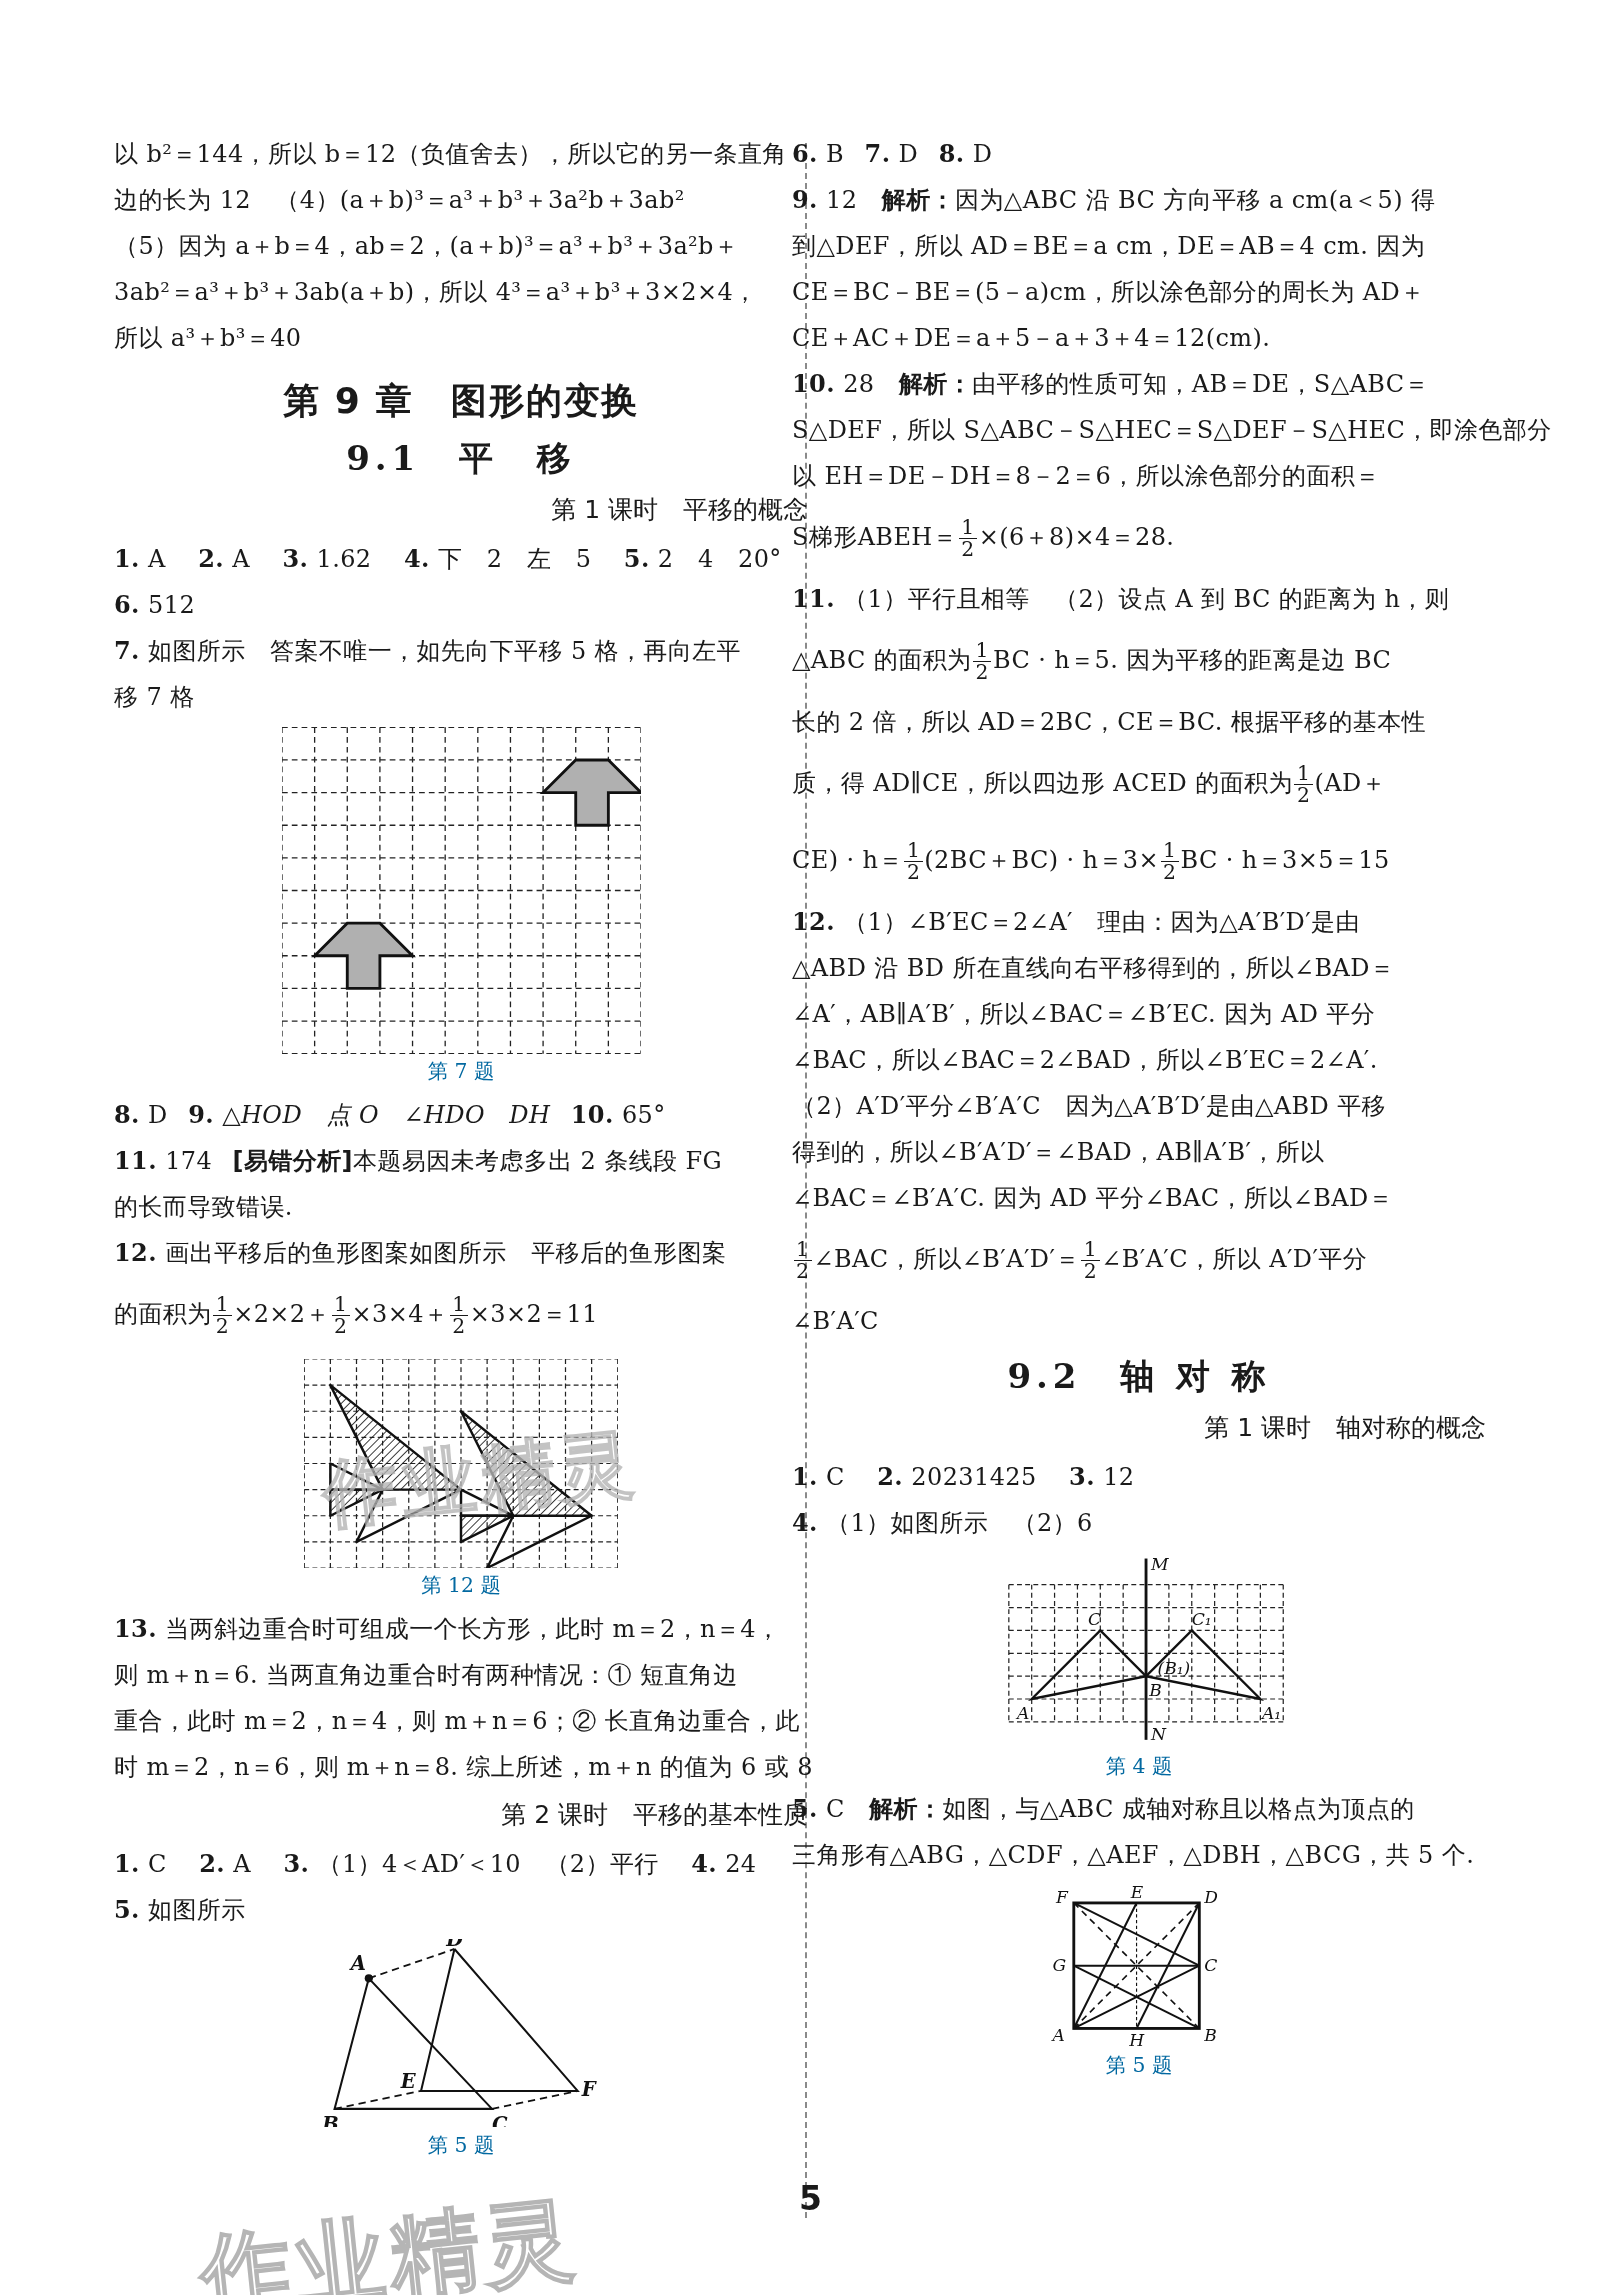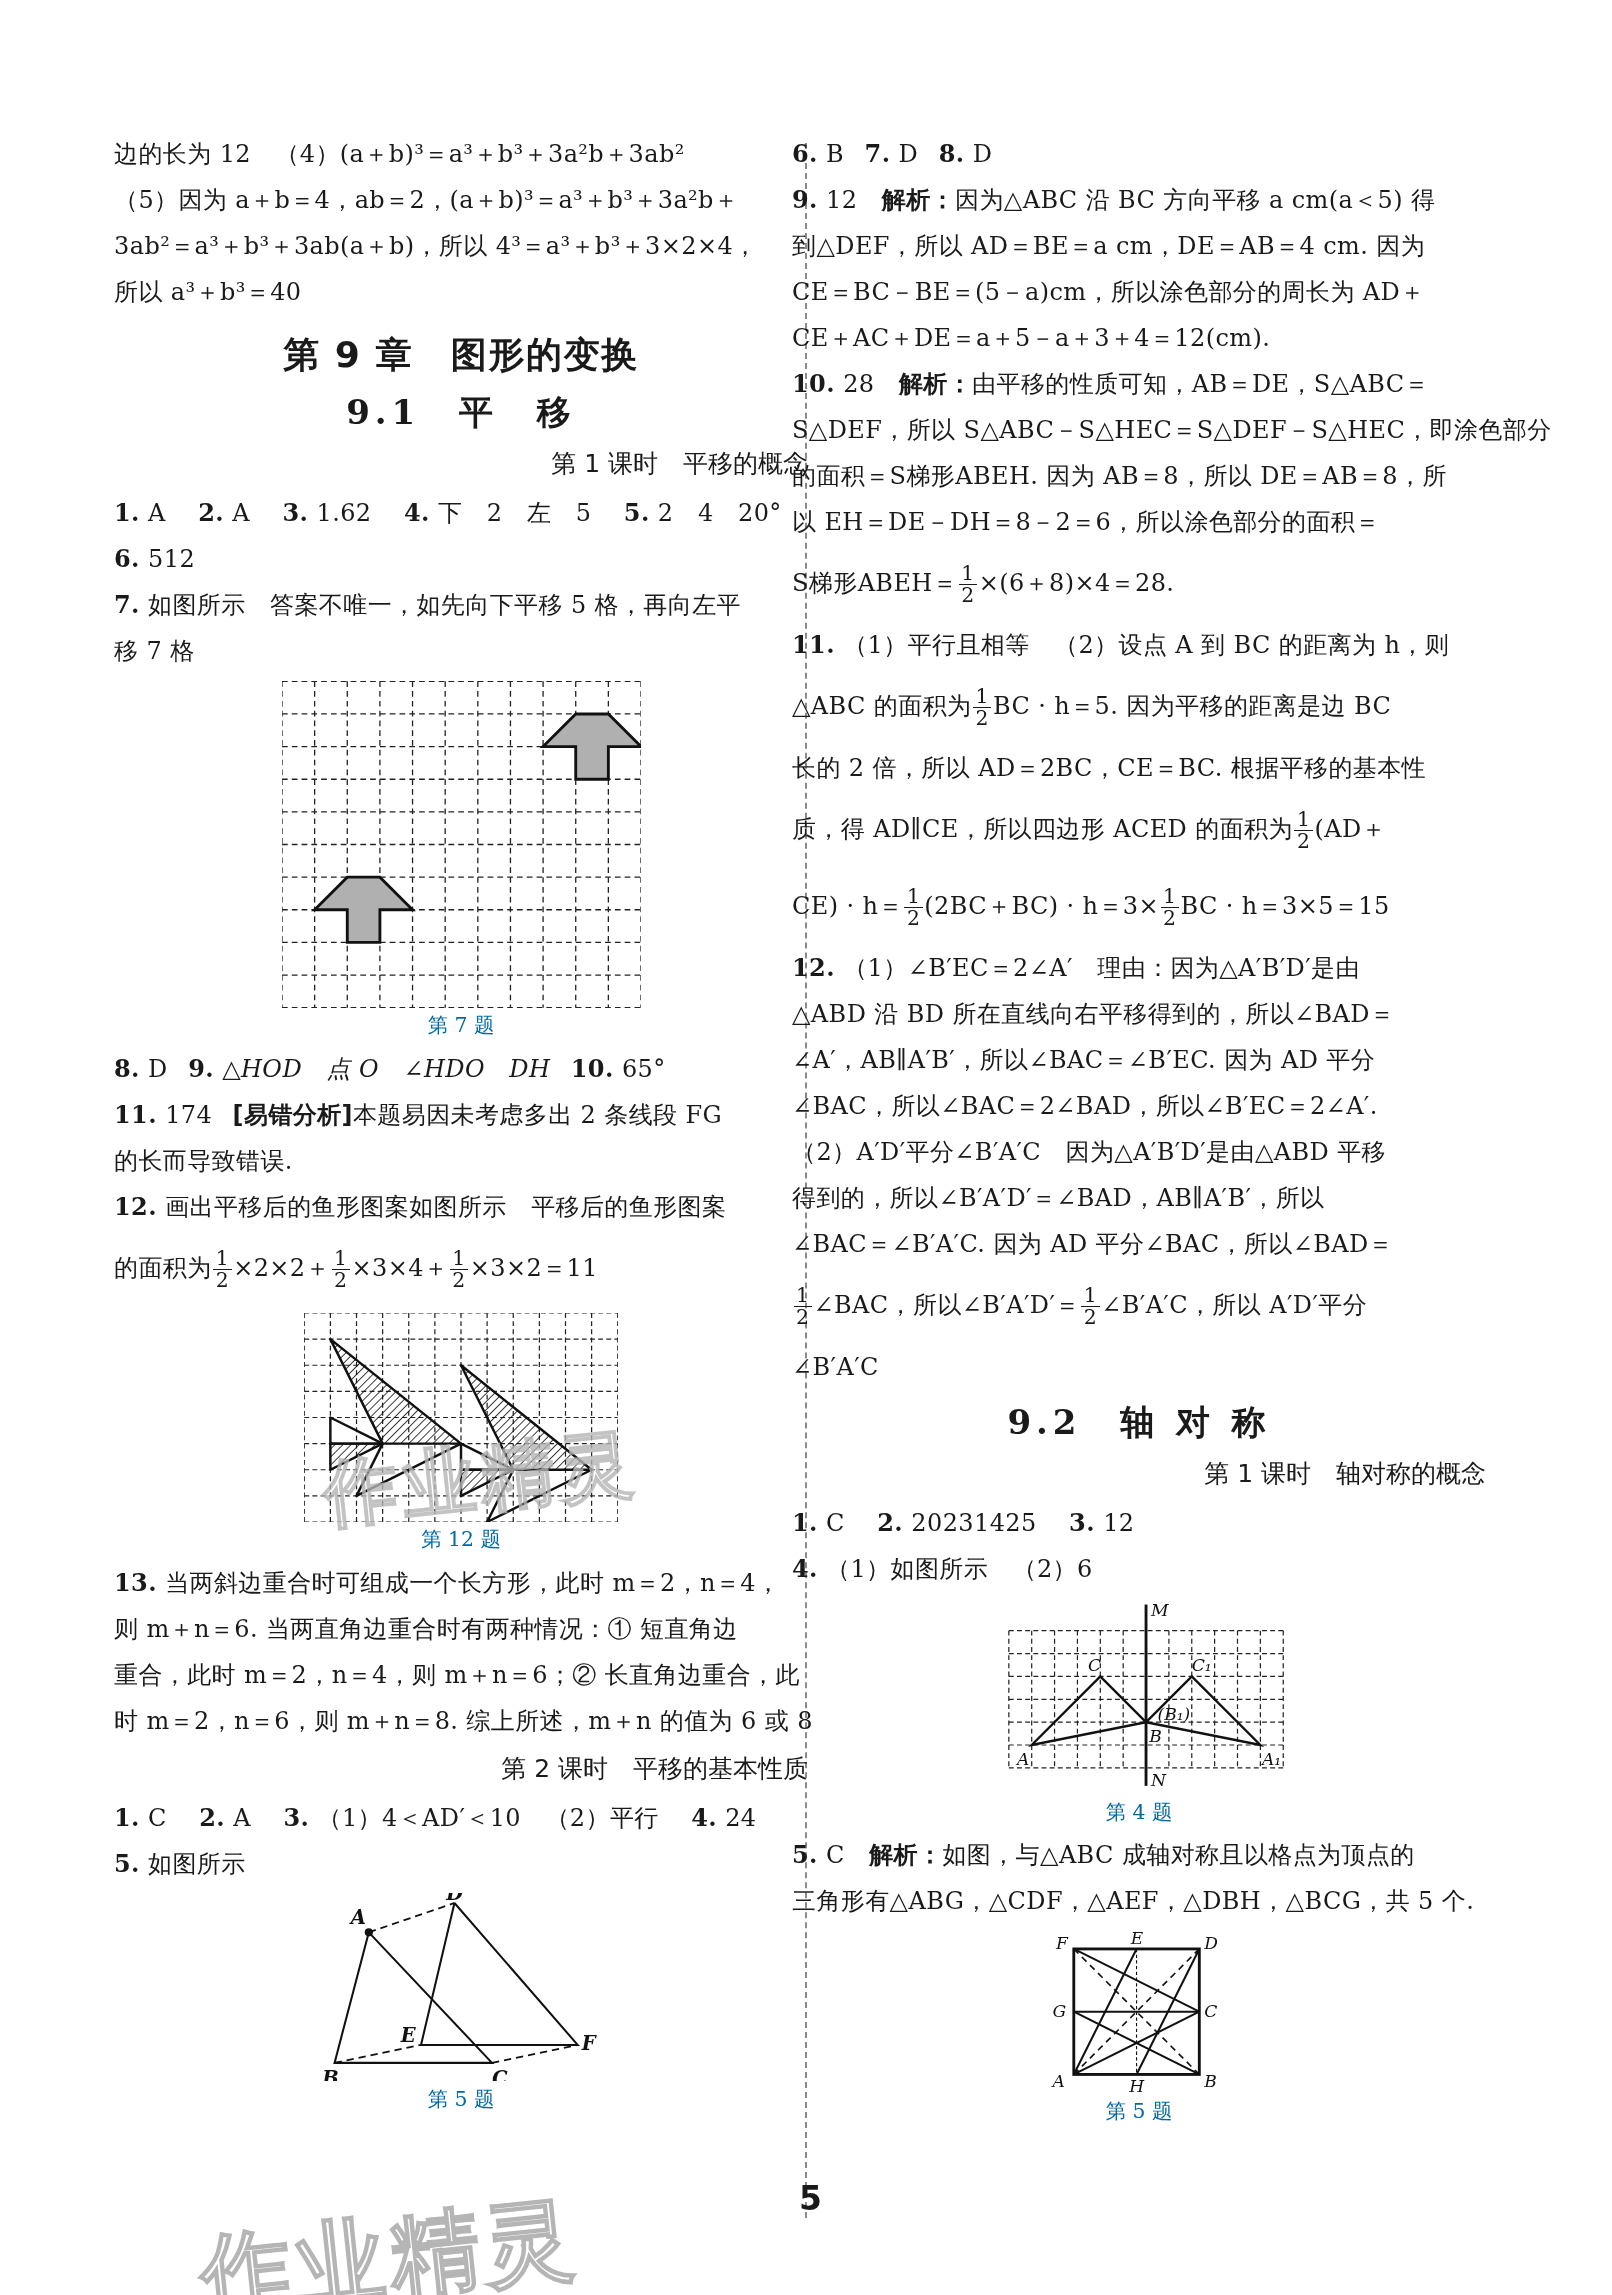--- a/index.html
+++ b/index.html
@@ -58,20 +58,21 @@
     .wm-1 { left: 200px; top: 2197px; font-size: 90px; transform: rotate(-6deg); }
     .wm-2 { left: 323px; top: 1430px; font-size: 74px; transform: rotate(-6deg); opacity: 0.8; }
     i { font-style: italic; }
   </style>
 </head>
 <body>
 
 <div class="divider"></div>
 
 <div class="col col-left">
+  <div class="line">以 b²＝144，所以 b＝12（负值舍去），所以它的另一条直角</div>
   <div class="line">边的长为 12　（4）(a＋b)³＝a³＋b³＋3a²b＋3ab²</div>
   <div class="line">（5）因为 a＋b＝4，ab＝2，(a＋b)³＝a³＋b³＋3a²b＋</div>
   <div class="line">3ab²＝a³＋b³＋3ab(a＋b)，所以 4³＝a³＋b³＋3×2×4，</div>
   <div class="line">所以 a³＋b³＝40</div>
 
   <div class="chapter">第 9 章　图形的变换</div>
   <div class="section">9.1　平　移</div>
   <div class="lesson">第 1 课时　平移的概念</div>
 
   <div class="line">
@@ -240,21 +241,20 @@
     <span class="num">9.</span><span>12</span> <span class="tag">解析：</span><span>因为△ABC 沿 BC 方向平移 a cm(a＜5) 得</span>
   </div>
   <div class="line">到△DEF，所以 AD＝BE＝a cm，DE＝AB＝4 cm. 因为</div>
   <div class="line">CE＝BC－BE＝(5－a)cm，所以涂色部分的周长为 AD＋</div>
   <div class="line">CE＋AC＋DE＝a＋5－a＋3＋4＝12(cm).</div>
 
   <div class="line">
     <span class="num">10.</span><span>28</span> <span class="tag">解析：</span><span>由平移的性质可知，AB＝DE，S△ABC＝</span>
   </div>
   <div class="line">S△DEF，所以 S△ABC－S△HEC＝S△DEF－S△HEC，即涂色部分</div>
-  <div class="line">的面积＝S梯形ABEH. 因为 AB＝8，所以 DE＝AB＝8，所</div>
   <div class="line">以 EH＝DE－DH＝8－2＝6，所以涂色部分的面积＝</div>
   <div class="line tall">
     <span>S梯形ABEH＝</span><span class="frac"><span class="n">1</span><span class="d">2</span></span><span>×(6＋8)×4＝28.</span>
   </div>
 
   <div class="line">
     <span class="num">11.</span><span>（1）平行且相等　（2）设点 A 到 BC 的距离为 h，则</span>
   </div>
   <div class="line tall">
     <span>△ABC 的面积为</span><span class="frac"><span class="n">1</span><span class="d">2</span></span><span>BC · h＝5. 因为平移的距离是边 BC</span>

